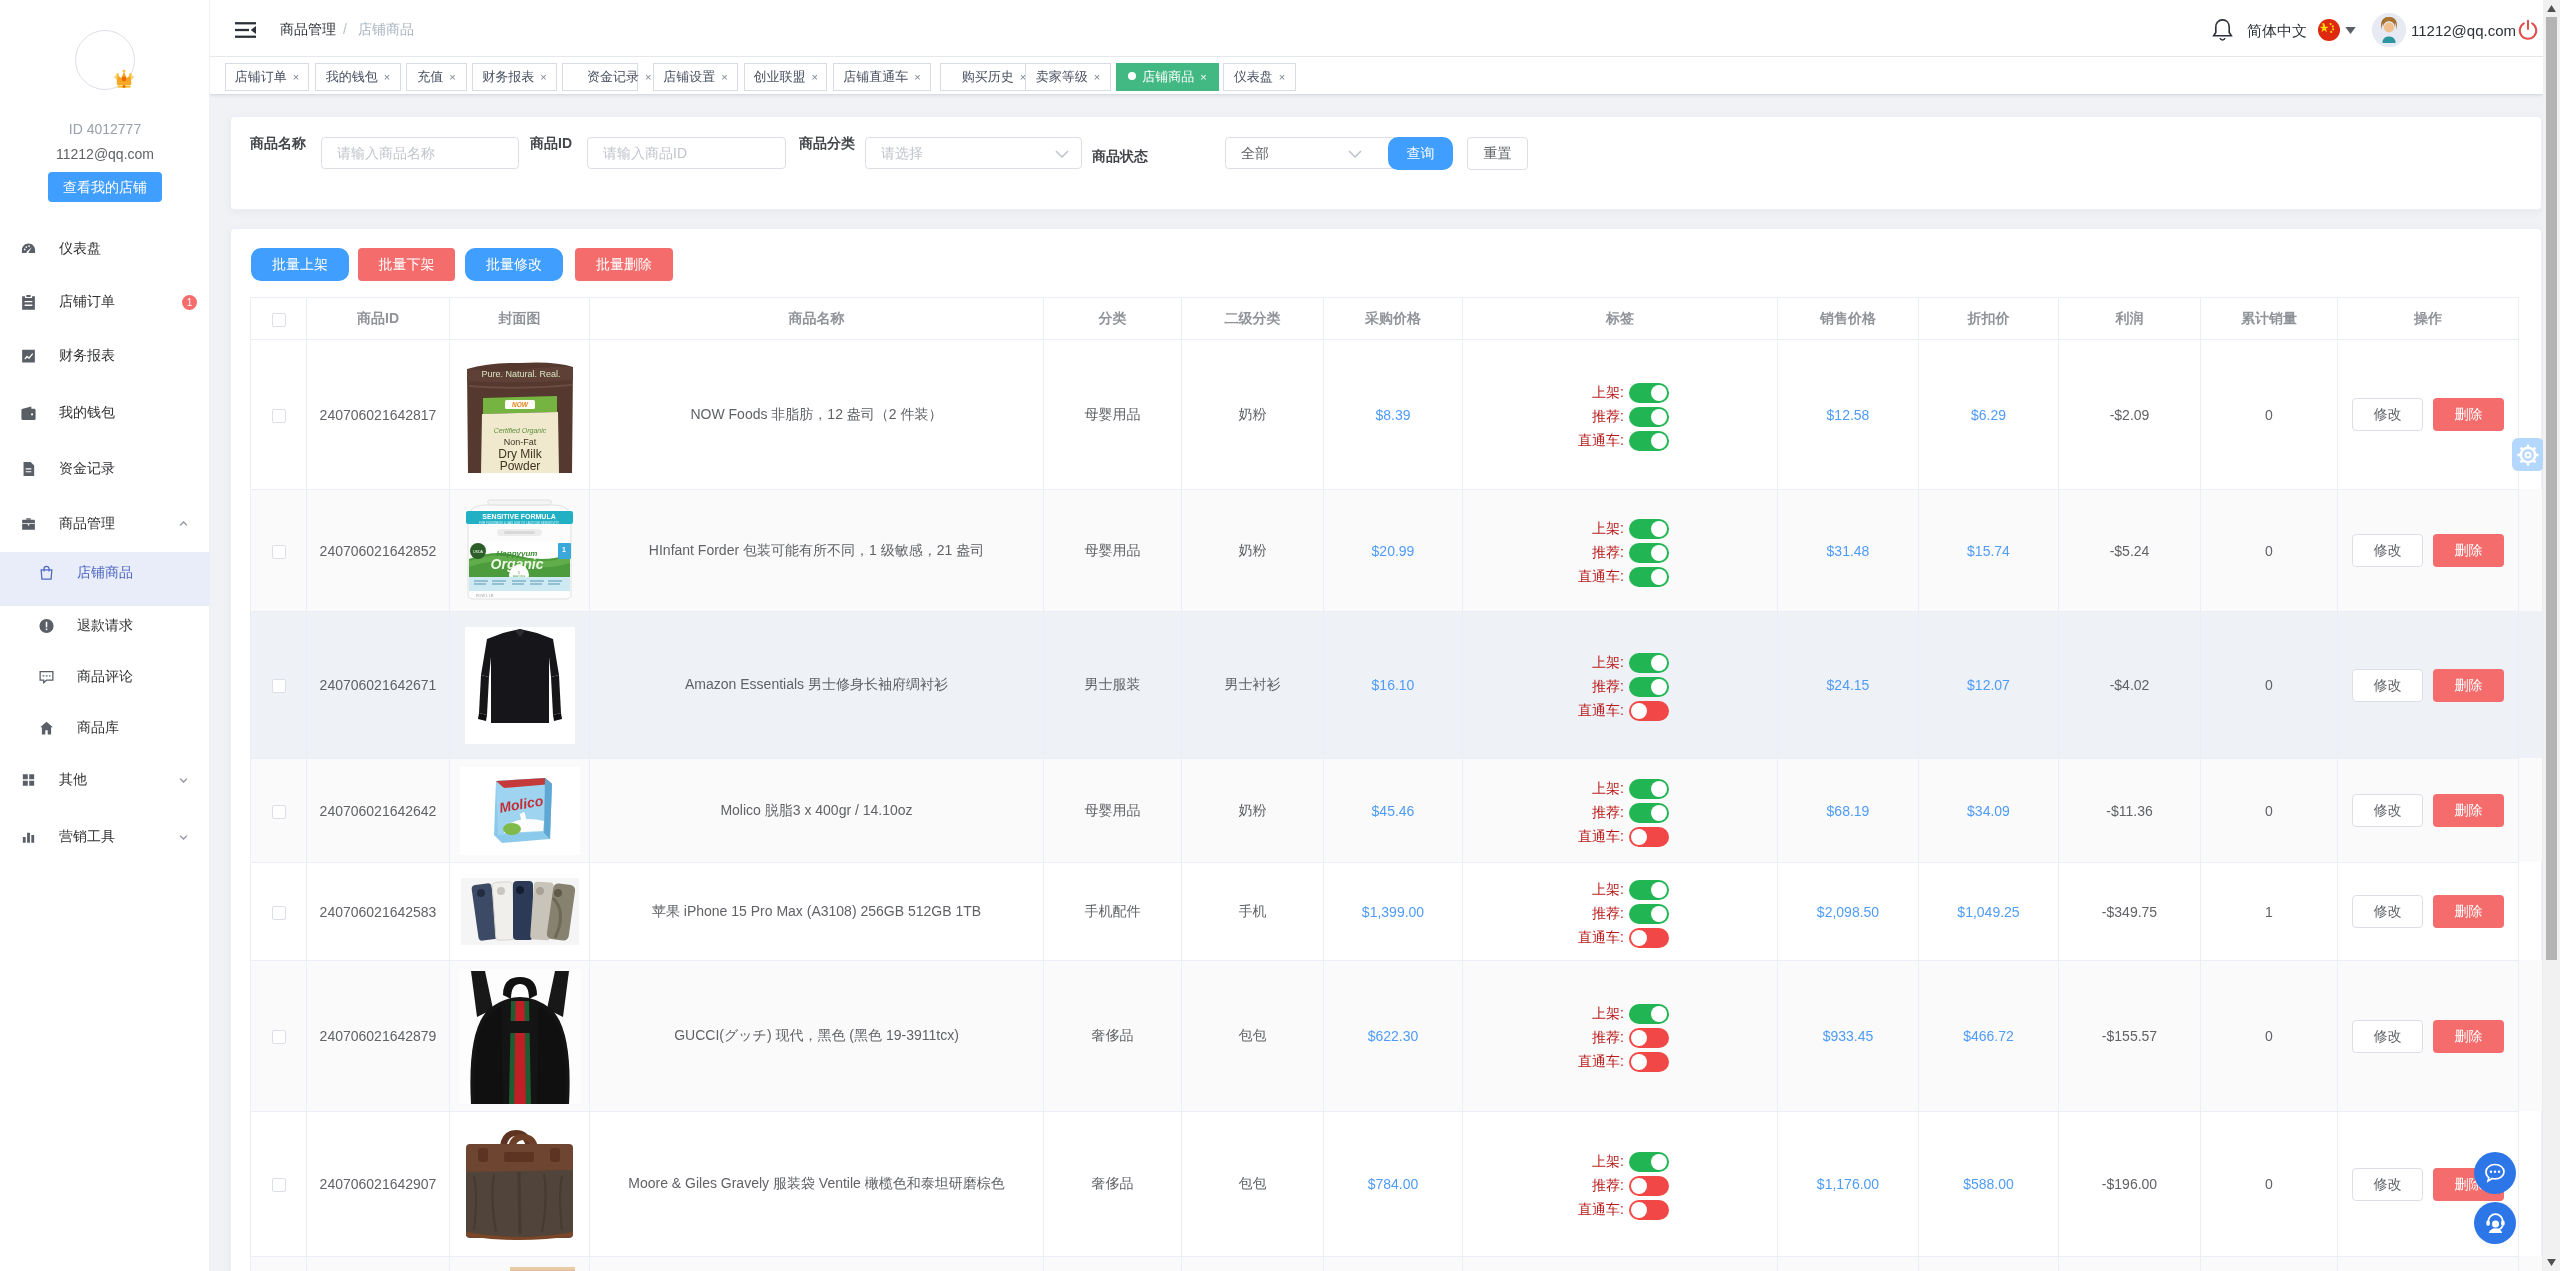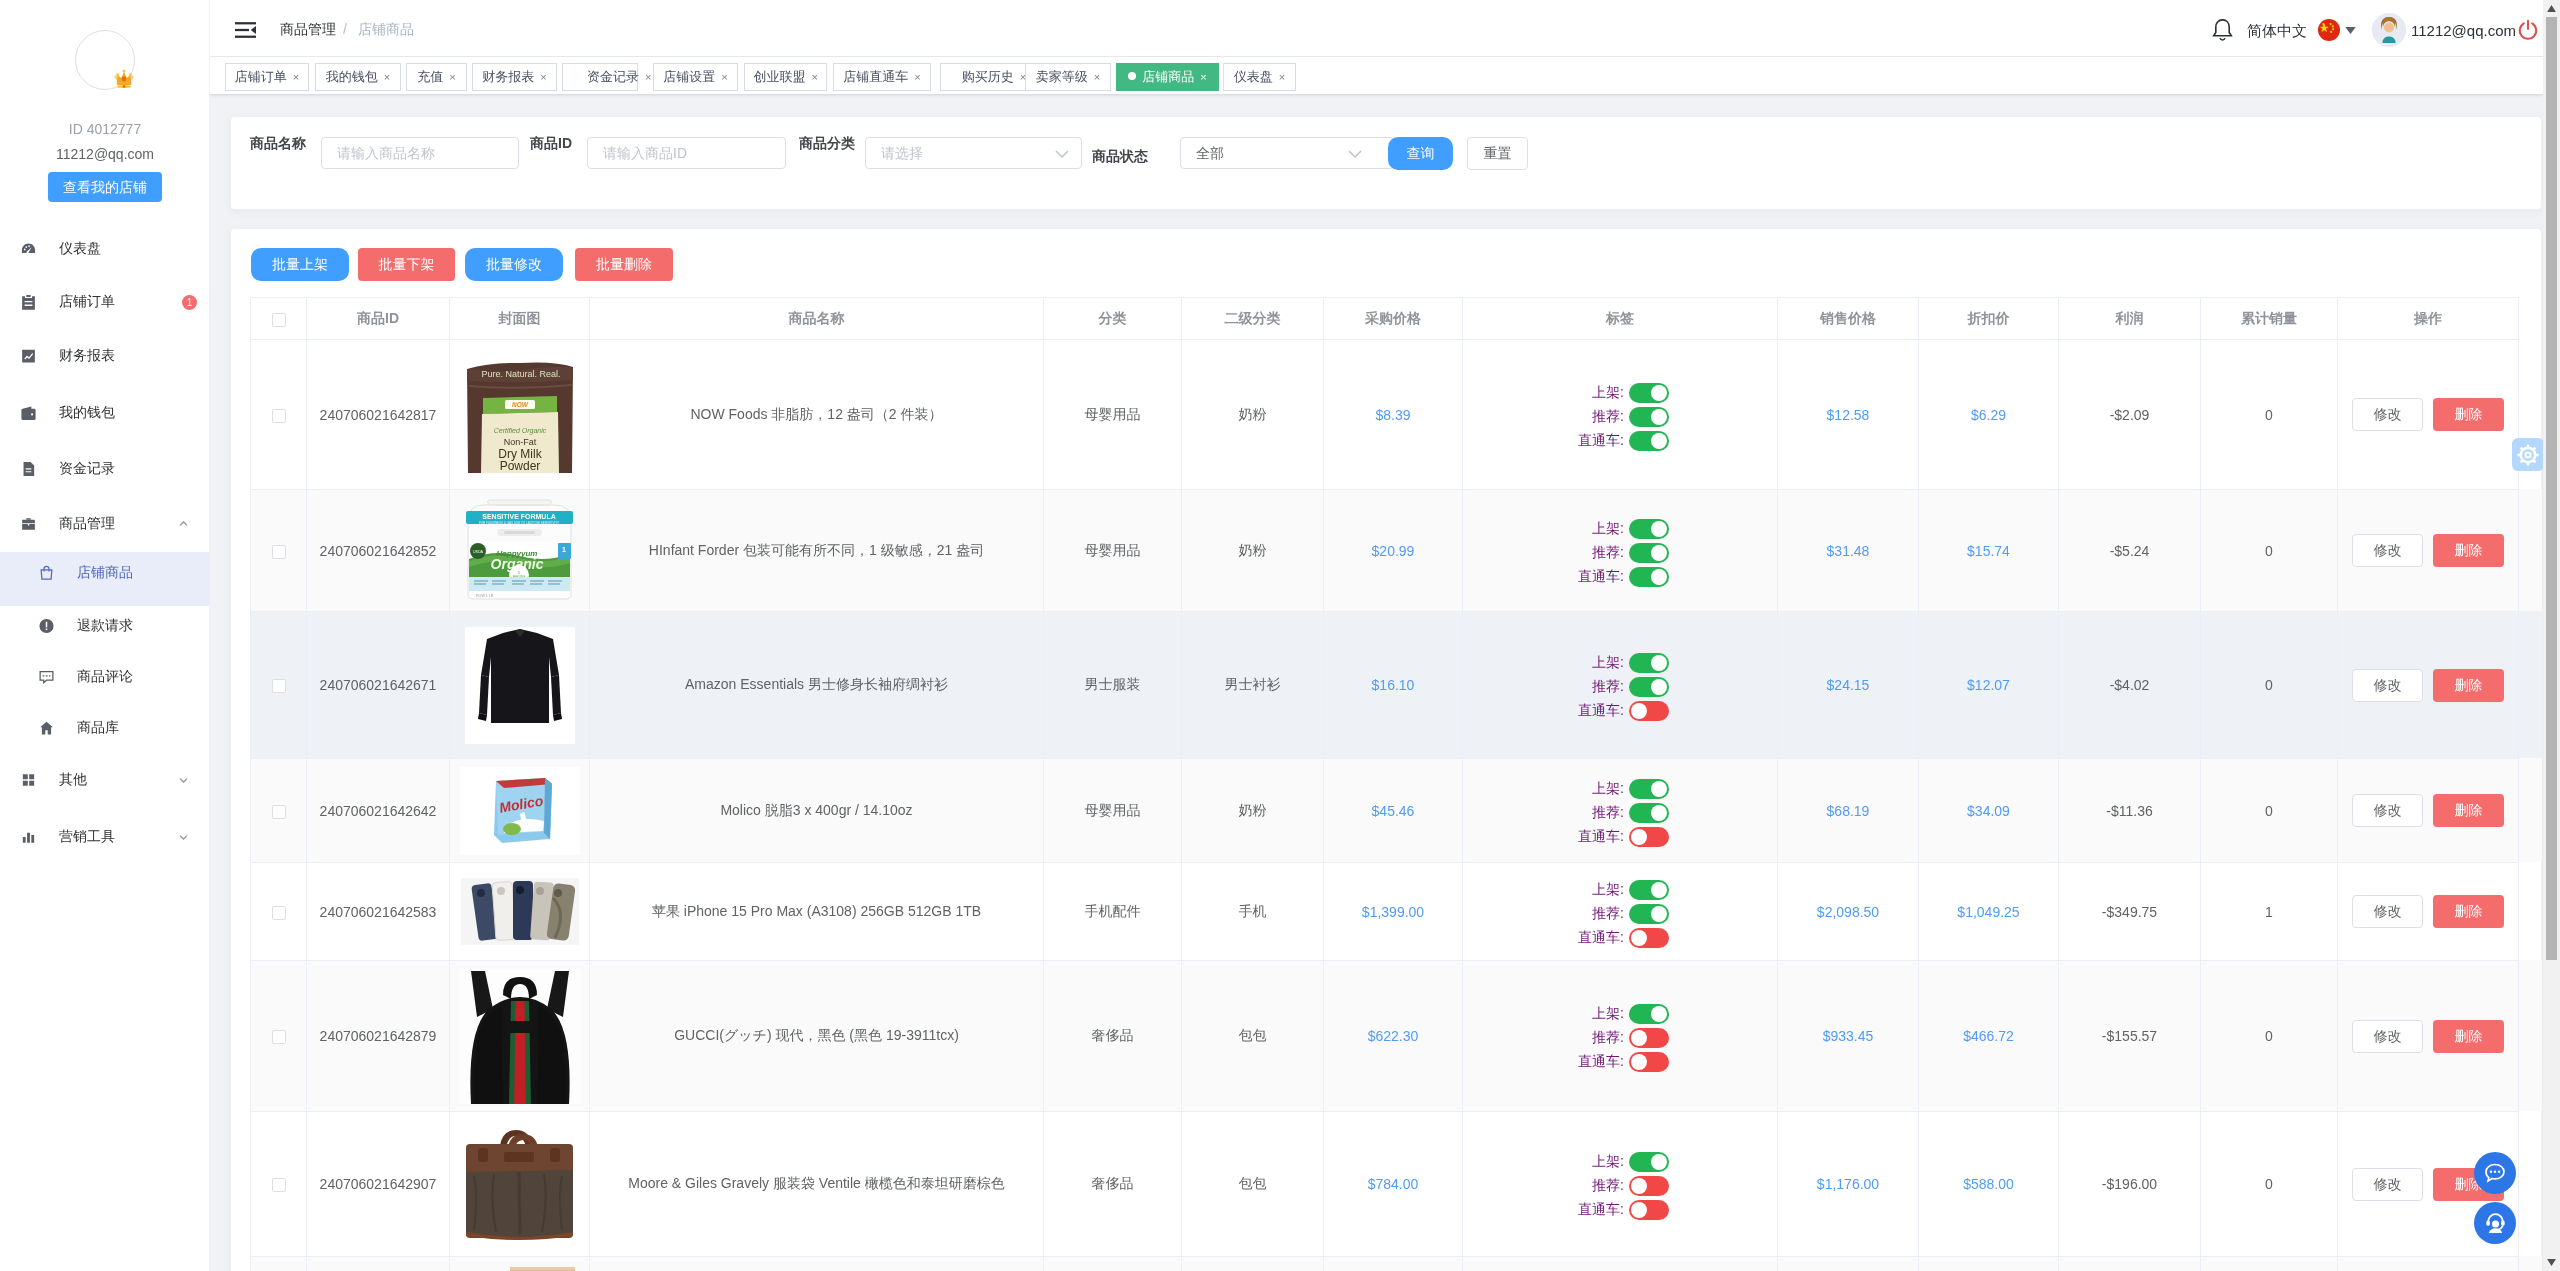--- a/index.html
+++ b/index.html
@@ -56,21 +56,21 @@
 #tbl { position:absolute; left:250px; top:297px; width:2268px; border-collapse:collapse; table-layout:fixed; }
 #tbl th { height:42px; font-size:14px; color:#909399; font-weight:bold; background:#fff; border-bottom:1px solid #ebeef5; border-right:1px solid #ebeef5; text-align:center; }
 #tbl td { font-size:14px; color:#606266; border-bottom:1px solid #ebeef5; border-right:1px solid #ebeef5; text-align:center; vertical-align:middle; }
 #tbl { border-left:1px solid #ebeef5; border-top:1px solid #ebeef5; }
 .rowA { background:#fff; }
 .rowB { background:#fafafa; }
 .rowH { background:#eef1f6; }
 .cbx { display:inline-block; width:14px; height:14px; border:1px solid #dcdfe6; border-radius:2px; background:#fff; vertical-align:middle; }
 #tbl td.price { color:#4f9bf8; }
 .tagrow { display:flex; align-items:center; justify-content:flex-end; height:24px; }
-.tagrow .lb { font-size:14px; color:#701a75; margin-right:5px; }
+.tagrow .lb { font-size:14px; color:#b91c1c; margin-right:5px; }
 .sw { width:40px; height:20px; border-radius:10px; position:relative; }
 .sw.on { background:#22b553; }
 .sw.off { background:#f24747; }
 .sw .knob { position:absolute; top:2px; width:16px; height:16px; border-radius:50%; background:#fff; }
 .sw.on .knob { right:2px; }
 .sw.off .knob { left:2px; }
 .opbtn { display:inline-block; width:71px; height:33px; border-radius:4px; font-size:14px; text-align:center; line-height:33px; }
 .opbtn.edit { background:#fff; border:1px solid #dcdfe6; color:#606266; line-height:31px; }
 .opbtn.del { background:#f56c6c; color:#fff; margin-left:10px; }
 .gutterstrip { position:absolute; left:2288px; width:24px; }
@@ -147,21 +147,21 @@
 <div class="flabel" style="left:250px;">商品名称</div>
 <div class="finput" style="left:321px;width:198px;">请输入商品名称</div>
 <div class="flabel" style="left:530px;">商品ID</div>
 <div class="finput" style="left:587px;width:199px;">请输入商品ID</div>
 <div class="flabel" style="left:799px;">商品分类</div>
 <div class="finput" style="left:865px;width:217px;">请选择</div>
 <svg class="fsel-arrow" style="left:1055px;top:150px;position:absolute;" viewBox="0 0 14 8">
       <path d="M1 1l6 6l6-6" fill="none" stroke="#c0c4cc" stroke-width="1.6"></path>
     </svg>
 <div class="flabel" style="left:1092px;margin-top:13px;">商品状态</div>
-<div class="finput val" style="left:1180px;width:214px;">全部</div>
+<div class="finput val" style="left:1225px;width:214px;">全部</div>
 <svg class="fsel-arrow" style="left:1348px;top:150px;position:absolute;" viewBox="0 0 14 8">
       <path d="M1 1l6 6l6-6" fill="none" stroke="#c0c4cc" stroke-width="1.6"></path>
     </svg>
 <div class="btn blue" style="left:1388px;top:137px;width:65px;">查询</div>
 <div class="btn plain" style="left:1467px;top:137px;width:61px;">重置</div>
 
 <div class="card" id="tableCard"></div>
 <div class="btn blue" style="left:251px;top:248px;width:98px;">批量上架</div>
 <div class="btn red" style="left:358px;top:248px;width:97px;">批量下架</div>
 <div class="btn blue" style="left:465px;top:248px;width:98px;">批量修改</div>

